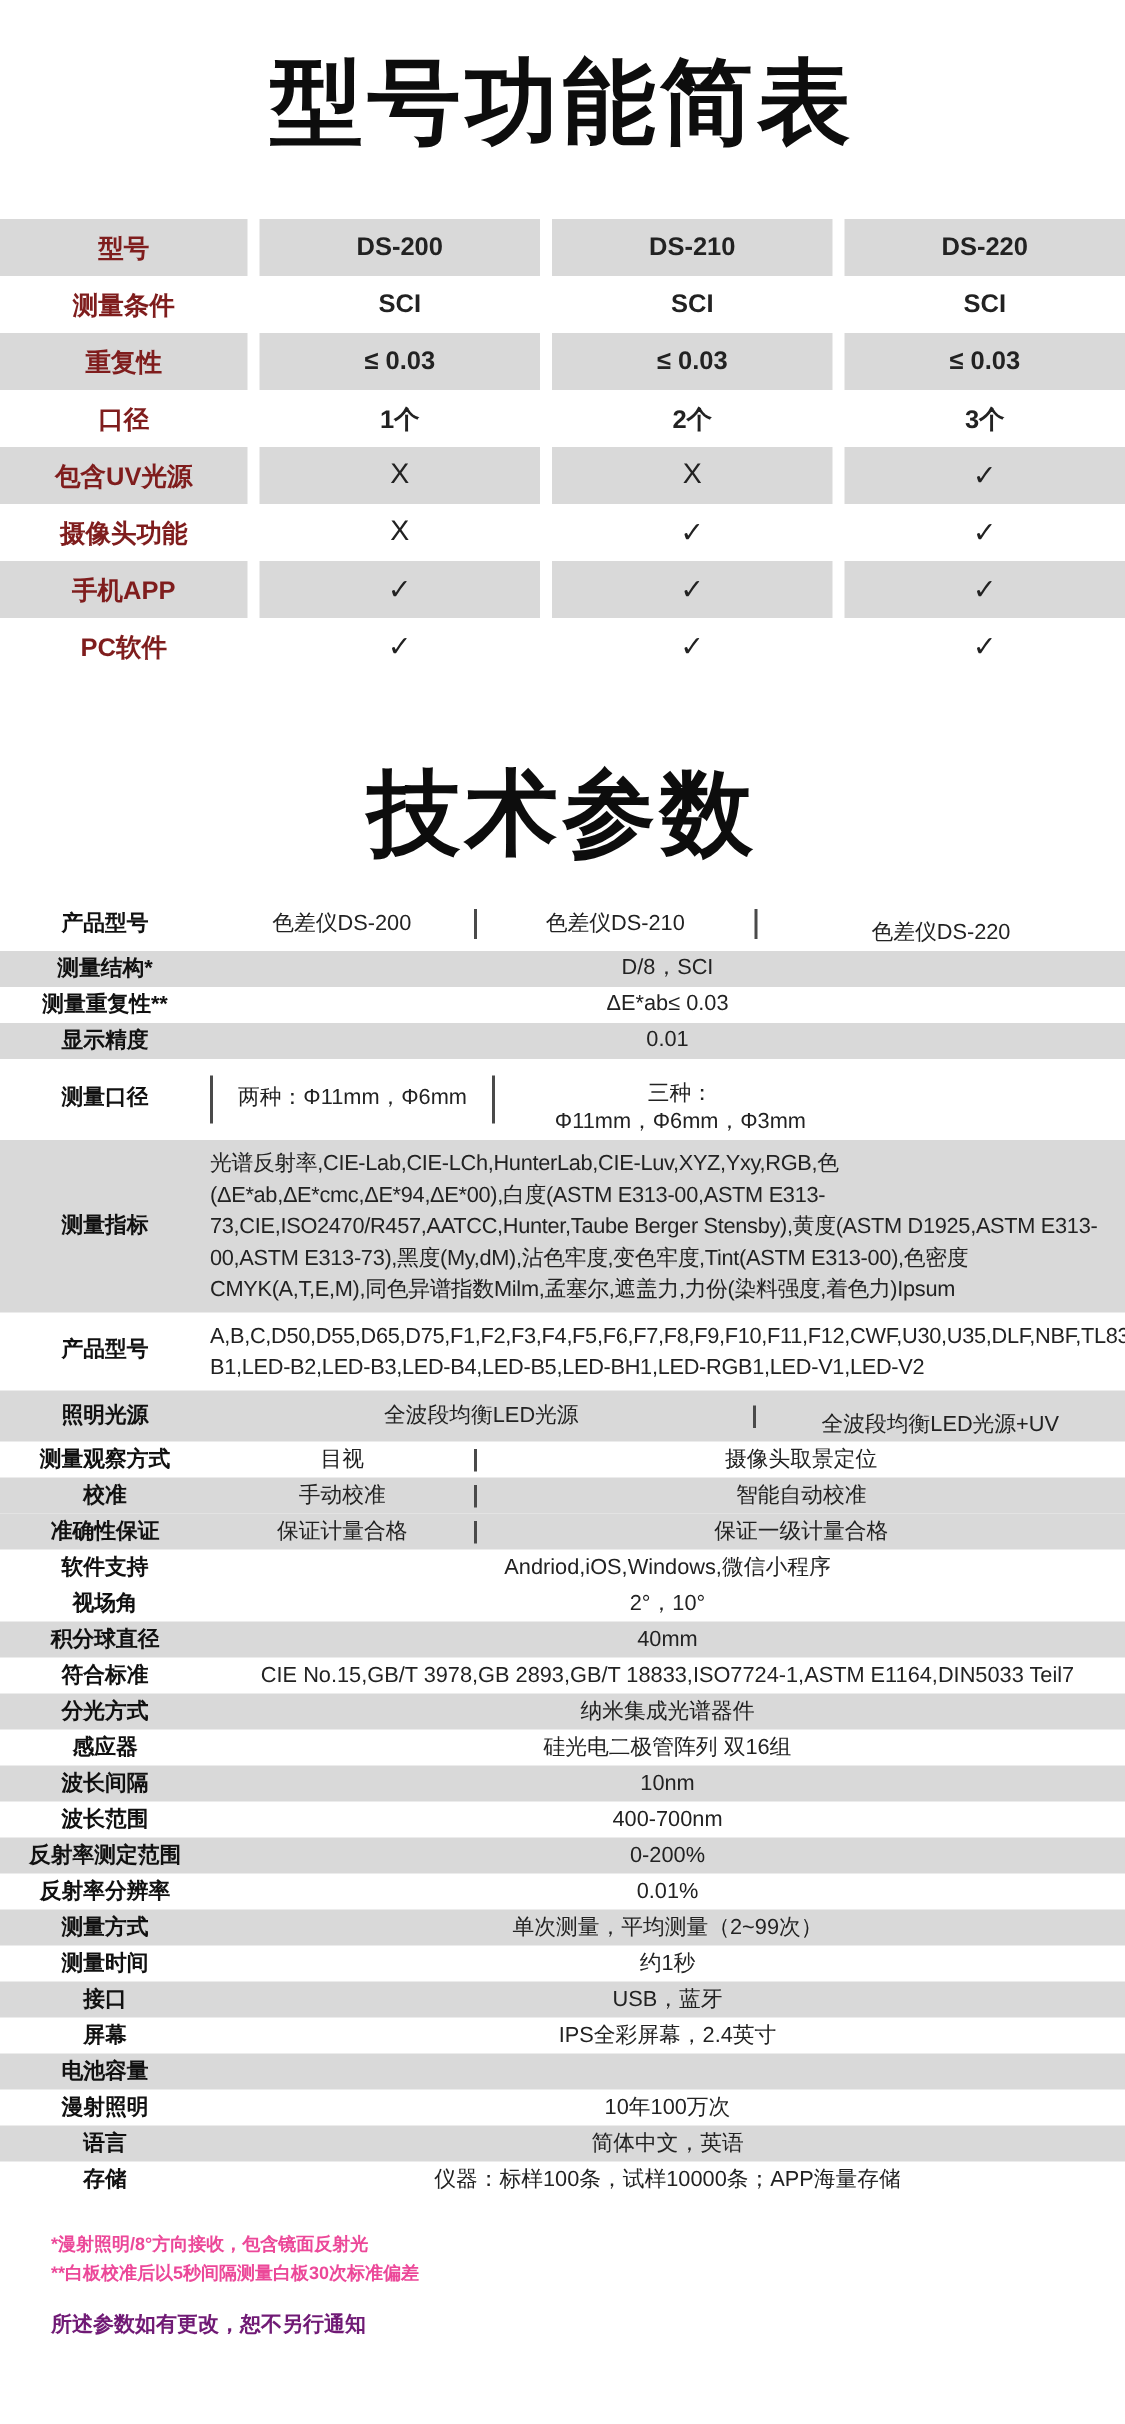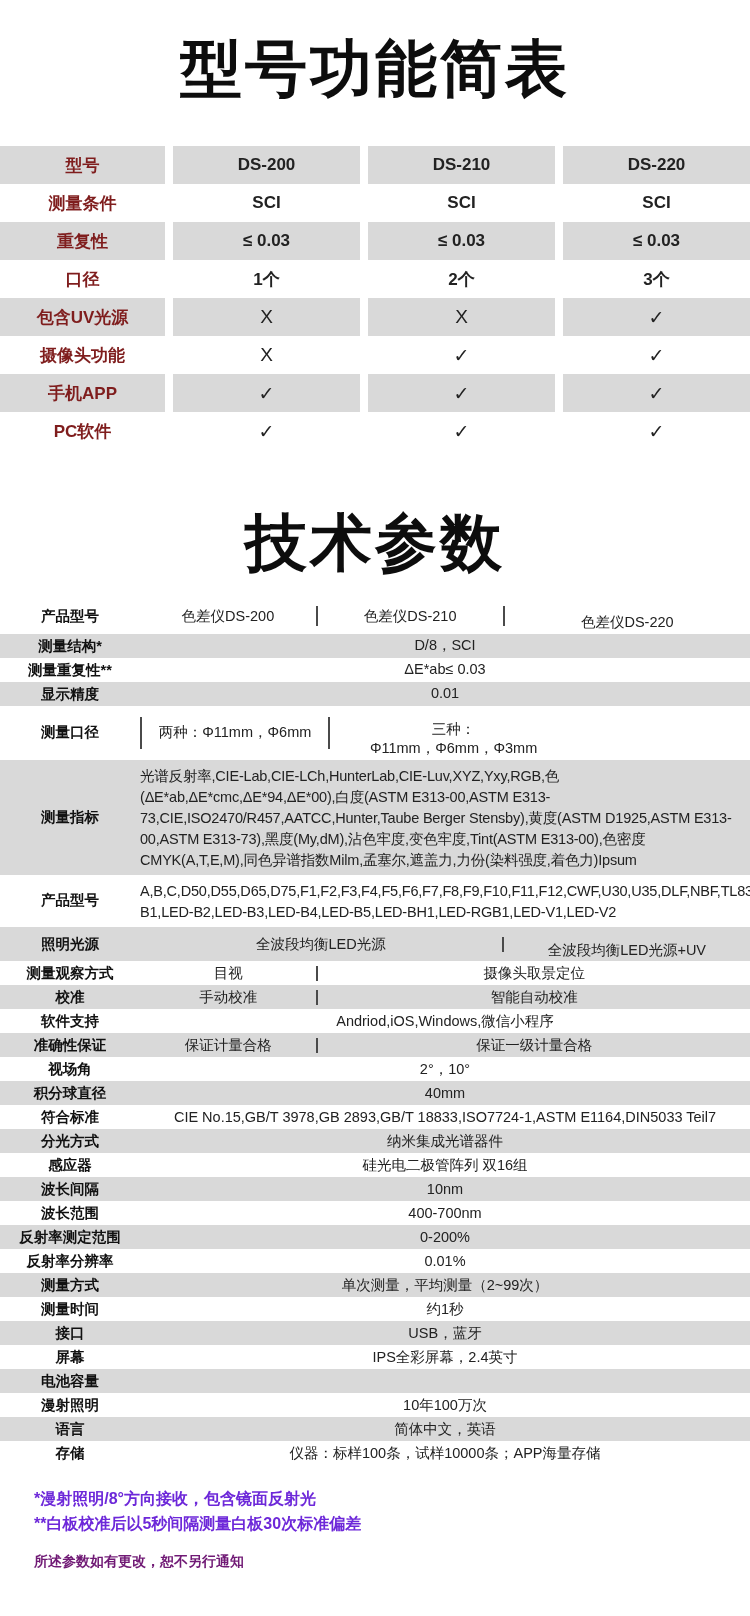--- a/index.html
+++ b/index.html
@@ -75,21 +75,21 @@
     width:2px;flex:0 0 2px;background:#4a4a4a;
     align-self:center;height:15px;
   }
   .vsep.md{height:20px;}
   .vsep.tall{height:32px;}
   .srow.tall2{min-height:48px;}
   .srow.tall4{min-height:92px;}
   .srow.tall2l{min-height:50px;}
 
   
-  .notes{margin:22px 0 0 34px;font-size:16px;font-weight:700;color:#6d28d9;line-height:1.55;}
+  .notes{margin:22px 0 0 34px;font-size:12px;font-weight:700;color:#ec4899;line-height:1.55;}
   .notes .line{display:block;}
   .notes2{margin:16px 0 60px 34px;font-size:14px;font-weight:700;color:#701a75;}
 </style>
 </head>
 <body>
 
 <div class="page">
 
   <div class="big-title title1">型号功能简表</div>
 
@@ -225,34 +225,34 @@
 
     <div class="srow g">
       <div class="slabel">校准</div>
       <div class="svals">
         <div class="scell sp1a">手动校准</div>
         <div class="vsep"></div>
         <div class="scell sp23">智能自动校准</div>
       </div>
     </div>
 
-    <div class="srow">
-      <div class="slabel">软件支持</div>
-      <div class="svals">
-          <div class="scell sp123">Andriod,iOS,Windows,微信小程序</div>
-        </div>
-    </div>
-
     <div class="srow g">
       <div class="slabel">准确性保证</div>
       <div class="svals">
         <div class="scell sp1a">保证计量合格</div>
         <div class="vsep"></div>
         <div class="scell sp23">保证一级计量合格</div>
       </div>
+    </div>
+
+    <div class="srow">
+      <div class="slabel">软件支持</div>
+      <div class="svals">
+          <div class="scell sp123">Andriod,iOS,Windows,微信小程序</div>
+        </div>
     </div>
 
     <div class="srow">
       <div class="slabel">视场角</div>
       <div class="svals">
           <div class="scell sp123">2°，10°</div>
         </div>
     </div>
 
     <div class="srow g">

